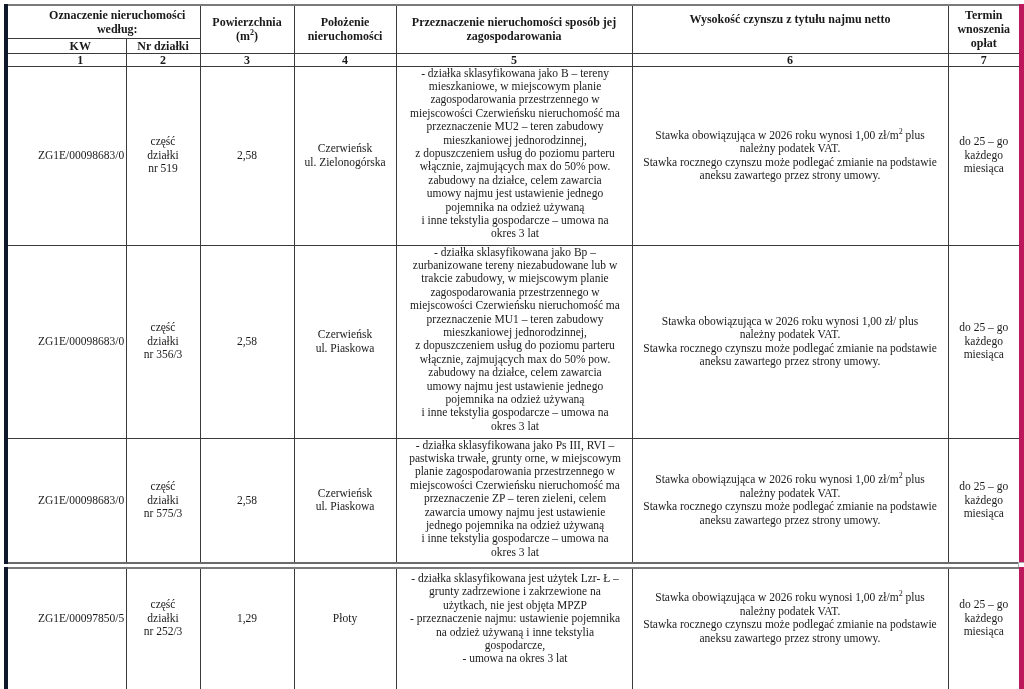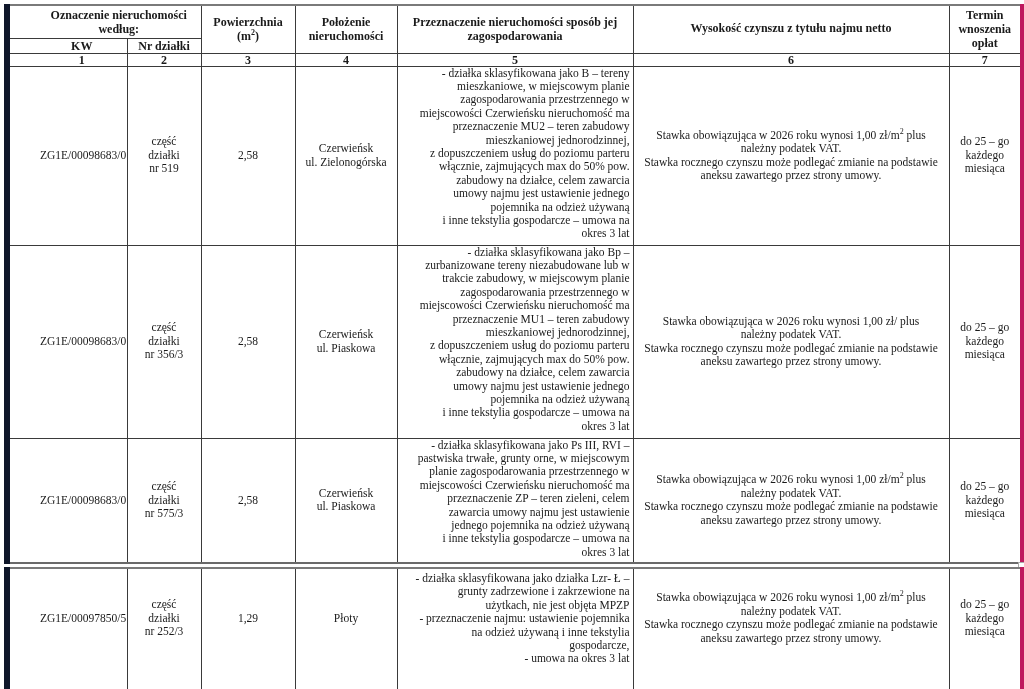--- a/index.html
+++ b/index.html
@@ -2,22 +2,22 @@
 <html><head>
 <meta charset="utf-8">
 <style>
   html, body { margin:0; padding:0; background:#ffffff; }
   body { width:1024px; height:689px; overflow:hidden; position:relative;
          font-family:"Liberation Serif", "DejaVu Serif", serif; color:#1a1a1a; }
   table { border-collapse:collapse; position:absolute; left:4px; table-layout:fixed; width:1016px; }
   td, th { border:1px solid #3a3a3a; padding:0 3px; font-size:11.5px; line-height:13.4px; }
   th { font-weight:bold; text-align:center; font-size:12px; line-height:14px; }
   .c { text-align:center; vertical-align:middle; }
-  .l { text-align:right; vertical-align:top; padding-left:5px; }
-  .outer { border-left:6px solid #0f172a;padding-left:30px; }
+  .l { text-align:center; vertical-align:top; padding-left:5px; }
+  .outer { border-left:4px solid #0f172a;padding-left:30px; }
   .outerR { border-right:6px solid #be185d; }
   #t1 { top:4px; }
   #t1 tr.top td, #t1 tr.top th { border-top:2px solid #7a7a7a; }
   #t2 { top:567px; }
   #t2 tr td { border-top:2px solid #7a7a7a; }
   .lastrow td { border-bottom:2px solid #6a6a6a;font-family:Liberation Serif, serif; }
   .num th { font-size:12px; line-height:12px; height:11px; }
   .handle { position:absolute; left:1018px; top:562px; width:5px; height:5px; border:1px solid #aaa; background:#fff; }
   sup { font-size:8px; line-height:0; }
 </style>
@@ -33,21 +33,21 @@
     <col style="width:236px">
       <col style="width:316px">
       <col style="width:74px">
   </colgroup>
   <tbody>
       <tr class="top" style="height:33px">
     <th colspan="2" class="outer">Oznaczenie nieruchomości według:</th>
     <th rowspan="2"><span>Powierzchnia</span><br><span>(m</span><sup>2</sup><span>)</span></th>
     <th rowspan="2">Położenie nieruchomości</th>
     <th rowspan="2">Przeznaczenie nieruchomości sposób jej zagospodarowania</th>
-    <th rowspan="2" style="vertical-align:top;padding-top:15px">Wysokość czynszu z tytułu najmu netto</th>
+    <th rowspan="2" style="vertical-align:top;padding-top:6px">Wysokość czynszu z tytułu najmu netto</th>
     <th rowspan="2" class="outerR">Termin wnoszenia opłat</th>
   </tr>
   <tr style="height:14px">
     <th class="outer">KW</th>
     <th>Nr działki</th>
   </tr>
   <tr class="num">
     <th class="outer">1</th>
     <th>2</th>
     <th>3</th>
@@ -100,18 +100,18 @@
     <col style="width:236px">
       <col style="width:316px">
       <col style="width:74px">
   </colgroup>
   <tbody>
       <tr style="height:130px">
     <td class="c outer" style="padding-bottom:30px">ZG1E/00097850/5</td>
     <td class="c" style="padding-bottom:30px"><span>część</span><br><span>działki</span><br><span>nr 252/3</span></td>
     <td class="c" style="padding-bottom:30px">1,29</td>
     <td class="c" style="padding-bottom:30px"><span>Płoty</span></td>
-    <td class="l" style="padding-top:3px"><span>- działka sklasyfikowana jako działka Lzr- Ł –</span><br><span>grunty zadrzewione i zakrzewione na</span><br><span>użytkach, nie jest objęta MPZP</span><br><span>- przeznaczenie najmu: ustawienie pojemnika</span><br><span>na odzież używaną  i inne tekstylia</span><br><span>gospodarcze,</span><br><span> - umowa na okres 3 lat</span></td>
+    <td class="l" style="padding-top:3px"><span>- działka sklasyfikowana jest użytek Lzr- Ł –</span><br><span>grunty zadrzewione i zakrzewione na</span><br><span>użytkach, nie jest objęta MPZP</span><br><span>- przeznaczenie najmu: ustawienie pojemnika</span><br><span>na odzież używaną  i inne tekstylia</span><br><span>gospodarcze,</span><br><span> - umowa na okres 3 lat</span></td>
     <td class="c" style="padding-bottom:30px"><span>Stawka obowiązująca w 2026 roku wynosi 1,00 zł/m</span><sup>2</sup><span> plus</span><br><span>należny podatek VAT.</span><br><span>Stawka rocznego czynszu może podlegać zmianie na podstawie</span><br><span>aneksu zawartego przez strony umowy.</span></td>
     <td class="c outerR" style="padding-bottom:30px"><span>do 25 – go</span><br><span>każdego</span><br><span>miesiąca</span></td>
   </tr>
 </tbody>
   </table>
 
 </body></html>

